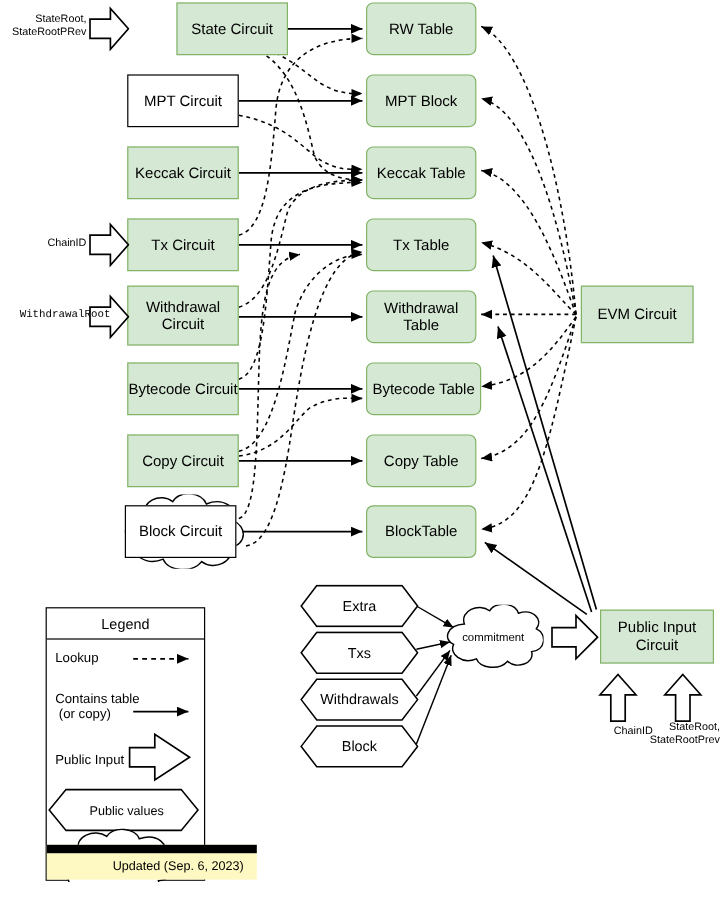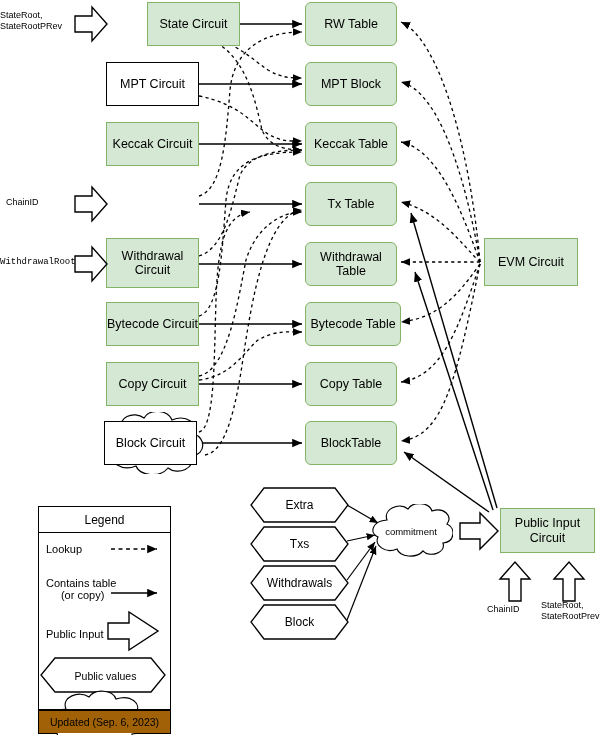--- a/index.html
+++ b/index.html
@@ -8,35 +8,35 @@
        color:#000;overflow:hidden;}
   #canvas{position:absolute;left:0;top:0;width:600px;height:753px;}
   svg.edges{position:absolute;left:0;top:0;width:600px;height:753px;pointer-events:none;}
 
   .node{position:absolute;box-sizing:border-box;display:flex;
         align-items:center;justify-content:center;text-align:center;
         line-height:1.15;}
   .circuit{background:#d5e8d4;border:1px solid #82b366;font-size:12.5px;}
   .table-node{background:#d5e8d4;border:1px solid #82b366;border-radius:6px;font-size:12.5px;}
   .white-box{background:#ffffff;border:1.4px solid #000;font-size:12.5px;}
-  .plabel{position:absolute;font-size:9px;text-align:left;line-height:1.25;color:#000;}
+  .plabel{position:absolute;font-size:9px;text-align:right;line-height:1.25;color:#000;}
   .hexlabel{position:absolute;display:flex;align-items:center;justify-content:center;
             font-size:12px;}
   .cloudlabel{position:absolute;display:flex;align-items:center;justify-content:center;
             font-size:9.5px;}
 
   
   #legend{position:absolute;left:38px;top:506px;width:133px;height:228px;
-          background:#fff;border:1.4px solid #000;box-sizing:border-box;text-align:center;}
+          background:#fff;border:1.4px solid #000;box-sizing:border-box;}
   #legend .ltitle{height:25px;border-bottom:1.4px solid #000;display:flex;
                   align-items:center;justify-content:center;font-size:12px;}
   #legend .lrow{position:absolute;font-size:11px;left:7px;}
   #legend .lfoot{position:absolute;left:0;bottom:0;width:100%;height:22px;
-                 background:#a16207;border-top:2px solid #000000;
-                 display:flex;align-items:center;justify-content:center;font-size:10.5px;}
+                 background:#fef9c3;border-top:7px solid #000000;
+                 display:flex;align-items:center;justify-content:center;font-size:10.5px;padding-left:44px;}
   .lsvg{position:absolute;left:0;top:0;width:133px;height:228px;}
 </style>
 </head>
 <body>
 
 <div id="canvas">
 
   <svg class="edges" viewBox="0 0 600 753">
     <defs>
       <marker id="ar" markerWidth="8" markerHeight="8" refX="7" refY="3" orient="auto">
@@ -108,20 +108,21 @@
       <path d="M347,620 L376,546"></path>
     </g>
   </svg>
 
   <div class="node circuit" style="left:106px;top:2px;width:93px;height:44px;margin-left:41px;">State Circuit</div>
 
   <div class="node white-box" style="left:106px;top:62px;width:93px;height:44px;">MPT Circuit</div>
 
   <div class="node circuit" style="left:106px;top:122px;width:93px;height:44px;">Keccak Circuit</div>
 
+  <div class="node circuit" style="left:106px;top:182px;width:93px;height:44px;">Tx Circuit</div>
 
   <div class="node circuit" style="left:106px;top:238px;width:93px;height:50px;">
     <span style="white-space:pre-line;">Withdrawal Circuit</span>
   </div>
 
   <div class="node circuit" style="left:106px;top:302px;width:93px;height:44px;">Bytecode Circuit</div>
 
   <div class="node circuit" style="left:106px;top:362px;width:93px;height:44px;">Copy Circuit</div>
 
   <svg style="position:absolute;left:92px;top:412px;width:122px;height:62px;" viewBox="0 0 122 62">

